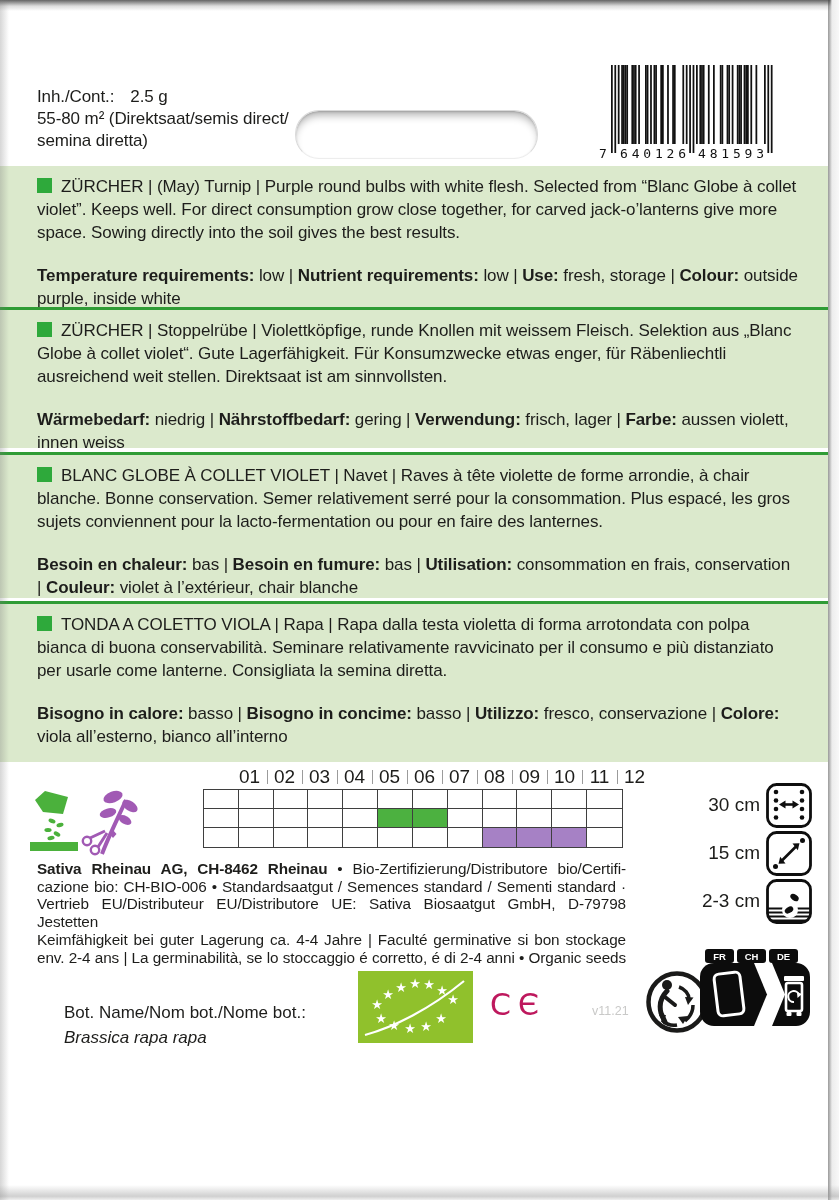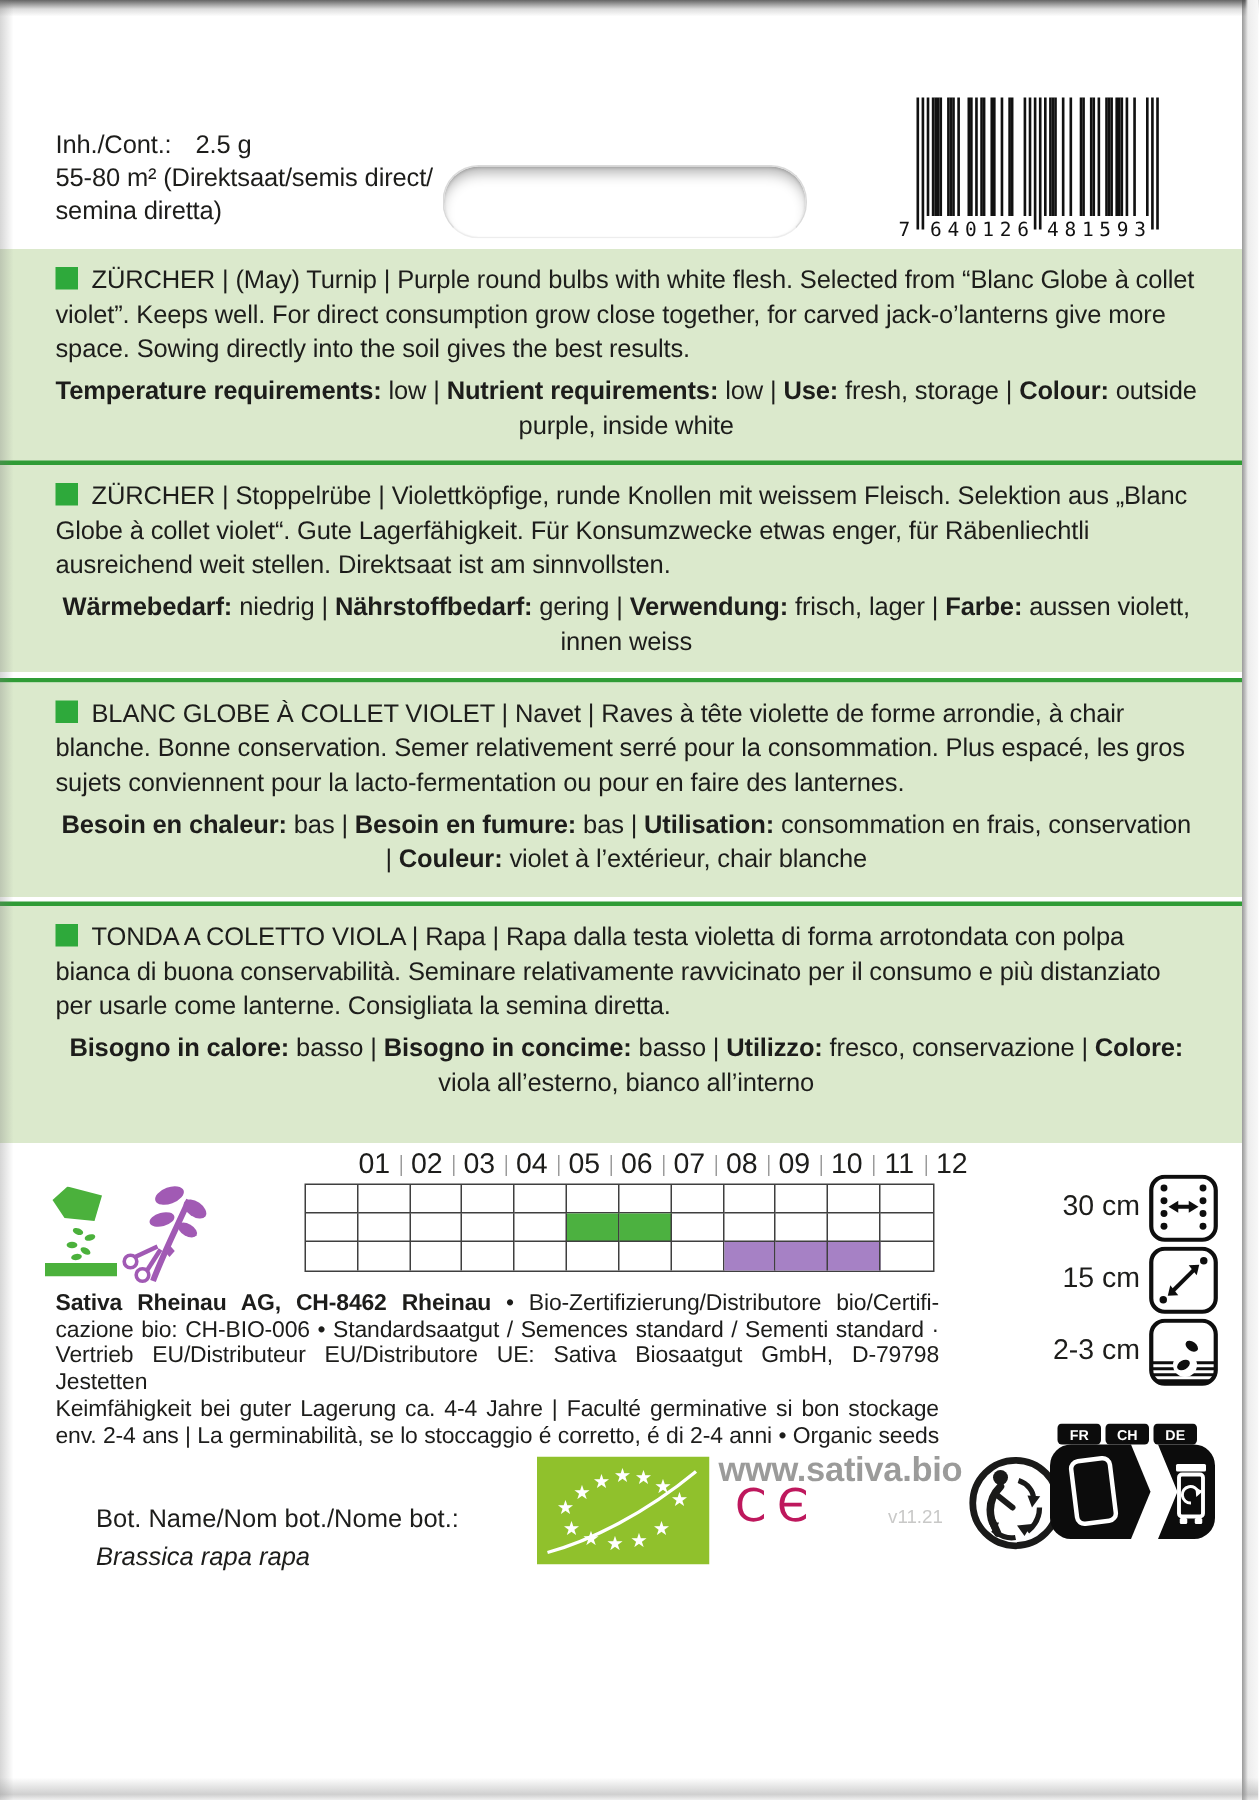--- a/index.html
+++ b/index.html
@@ -31,21 +31,21 @@
   
   .vblock{position:absolute;left:0;width:828px;background:#dbe9cc;box-sizing:border-box;
     padding:9px 30px 0 37px;}
   .vb0{top:166px;height:142px;}
   .vb1{top:310px;height:138px;}
   .vb2{top:455px;height:143px;}
   .vb3{top:604px;height:158px;}
   .sep{position:absolute;left:0;width:828px;height:3px;background:#2f9c35;}
   .sep1{top:307px;}.sep2{top:452px;}.sep3{top:601px;}
   .vblock p{margin:0;font-size:17px;line-height:23px;letter-spacing:-.1px;}
-  .vblock .specs{margin-top:5px;text-align:center;}
+  .vblock .specs{margin-top:20px;}
   .bullet{display:inline-block;width:15px;height:15px;background:#2ea93b;margin-right:9px;vertical-align:-1px;}
   
   .cal-labels{position:absolute;left:203px;top:766px;width:420px;height:22px;display:flex;font-size:19px;margin-left:29px;}
   .cal-m{flex:1;text-align:center;position:relative;line-height:22px;}
   .cal-tick{position:absolute;left:-.5px;top:4px;width:1px;height:14px;background:#9b9b9b;}
   .cal-grid{position:absolute;left:203px;top:789px;width:420px;height:59px;display:grid;
     grid-template-columns:repeat(12,1fr);grid-template-rows:repeat(3,1fr);
     border:1px solid #3f3f3f;box-sizing:border-box;background:#fff;}
   .cal-cell{border-right:1px solid #3f3f3f;border-bottom:1px solid #3f3f3f;}
   .cal-cell.lc{border-right:none;}
@@ -299,21 +299,20 @@
         <text x="84" y="24">★</text>
       <text x="95" y="33">★</text>
       <text x="23" y="52">★</text>
         <text x="36" y="59">★</text>
         <text x="52" y="62">★</text>
       <text x="68" y="60">★</text>
         <text x="83" y="52">★</text>
     </g>
   </svg>
 
-  <div class="website">www.sativa.bio</div>
   <div class="ce">CЄ</div>
   <div class="version">v11.21</div>
 
   <svg class="triman" width="64" height="64" viewBox="0 0 64 64">
     <circle cx="32" cy="32" r="28.5" stroke="#1a1a19" stroke-width="4.5" fill="none"></circle>
     <circle cx="22" cy="15" r="5" fill="#1a1a19"></circle>
     <path d="M22,21 C16,27 14,35 16,43 L20,52" stroke="#1a1a19" stroke-width="5" fill="none" stroke-linecap="round"></path>
     <path d="M20,27 L30,35" stroke="#1a1a19" stroke-width="4" stroke-linecap="round"></path>
     <path d="M34,17 C40,19 44,24 44,29" stroke="#1a1a19" stroke-width="3.5" fill="none"></path>
     <polygon points="40,27 48.5,27.5 43,35" fill="#1a1a19"></polygon>

